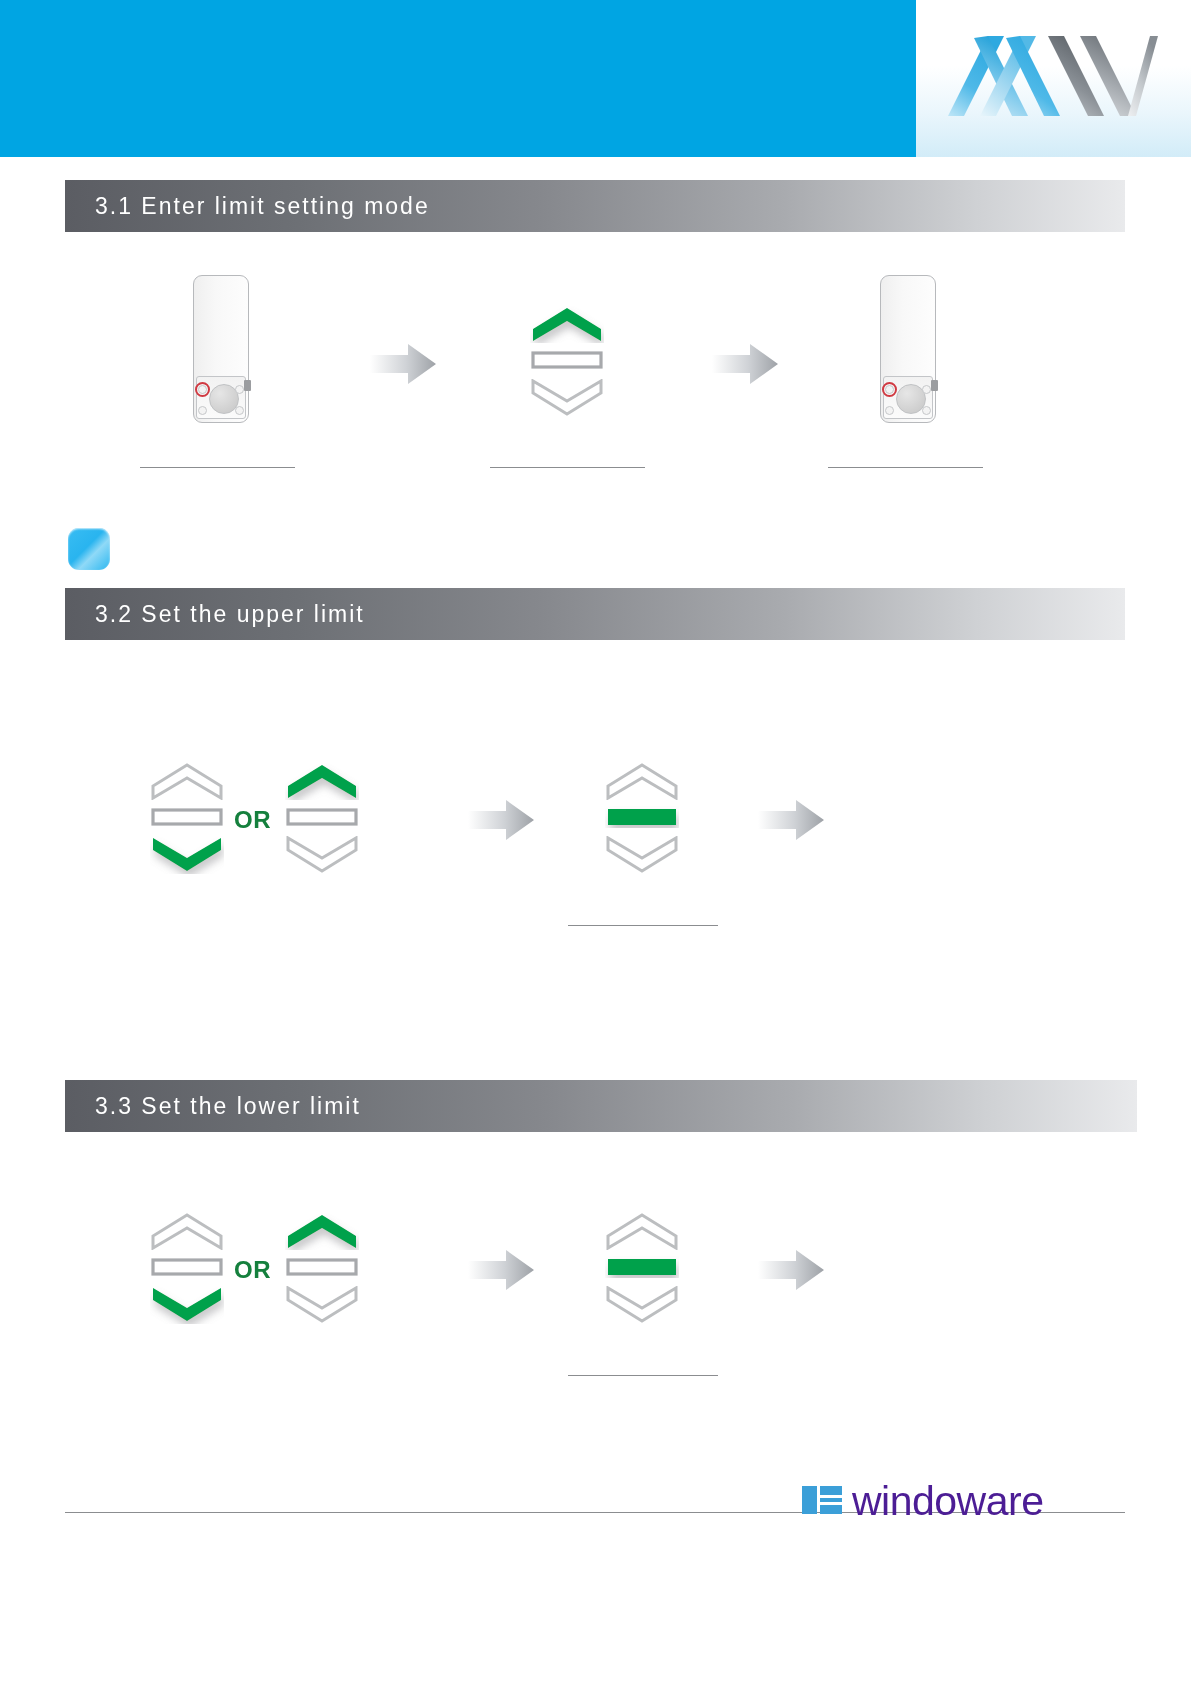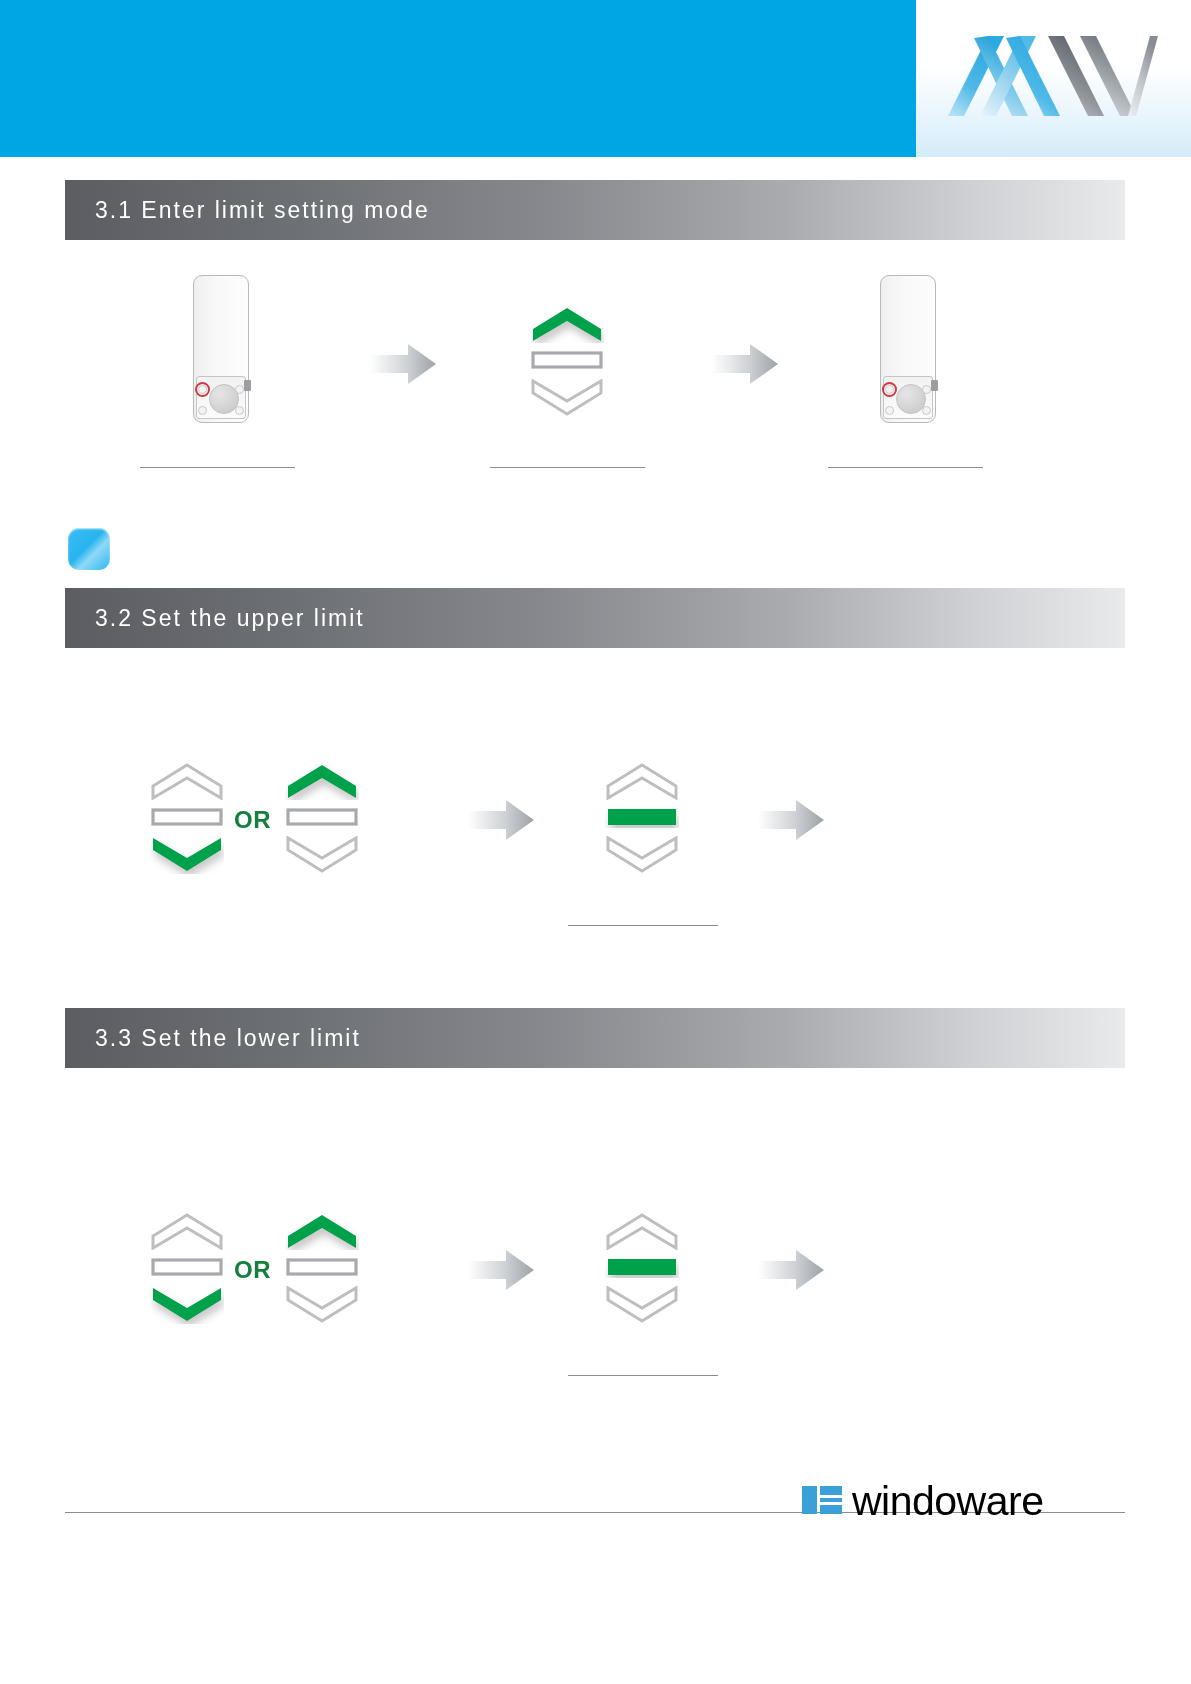--- a/index.html
+++ b/index.html
@@ -18,21 +18,21 @@
     position:absolute;left:0;top:0;width:916px;height:157px;
     background:#00a5e3;
   }
   .header-logo-panel{
     position:absolute;left:916px;top:0;width:275px;height:157px;
     background:linear-gradient(to bottom,#ffffff 0%,#ffffff 42%,#eaf6fc 72%,#d2ecf8 100%);
   }
   .mw-logo{position:absolute;left:28px;top:20px;}
   
   .sec-bar{
-    position:absolute;left:65px;width:1060px;height:60px;
+    position:absolute;left:65px;width:1060px;height:52px;
     background:linear-gradient(to right,#5b5d63 0%,#6d7075 22%,#86888d 45%,#a9abaf 68%,#cfd1d4 86%,#e9eaec 100%);
   }
   .sec-bar .sec-title{
     position:absolute;left:30px;top:50%;transform:translateY(-50%);
     color:#ffffff;font-size:23px;letter-spacing:2.0px;font-weight:400;
     white-space:nowrap;
   }
   
   .note-badge{
     position:absolute;left:68px;top:528px;width:42px;height:42px;
@@ -91,21 +91,21 @@
     position:absolute;font-size:24px;font-weight:bold;color:#15803d;
     letter-spacing:.5px;
   }
   
   .footer-rule{
     position:absolute;left:65px;top:1512px;width:1060px;height:1px;background:#8b8d90;
   }
   .footer-logo{position:absolute;left:800px;top:1478px;}
   .ww-text{
     position:absolute;left:852px;top:1478px;
-    font-size:41px;color:#000000;letter-spacing:-0.5px;font-weight:400;
+    font-size:41px;color:#4c1d95;letter-spacing:-0.5px;font-weight:400;
   }
 </style>
 </head>
 <body>
 
 <div class="header">
   <div class="header-band"></div>
   <div class="header-logo-panel">
     <svg class="mw-logo" width="220" height="110" viewBox="0 0 220 110">
       <defs>
@@ -267,21 +267,21 @@
   <svg class="key key-dn" viewBox="0 0 74 38">
     <polygon points="37,35 71,14 71,2 37,22 3,2 3,14" fill="none" stroke="#bcbec0" stroke-width="3"></polygon>
   </svg>
 </div>
 <div class="rule" style="left:568px;top:925px;width:150px;"></div>
 
 <svg class="arrow" style="left:758px;top:798px;" viewBox="0 0 66 44">
   <polygon points="0,13 38,13 38,2 66,22 38,42 38,31 0,31" fill="url(#ar1)"></polygon>
 </svg>
 
-<div class="sec-bar" style="top:1008px;">
+<div class="sec-bar" style="top:1080px;padding-left:12px;">
   <div class="sec-title">3.3 Set the lower limit</div>
 </div>
 
 <div class="btn-group" style="left:150px;top:1212px;">
   <svg class="key key-up" viewBox="0 0 74 38">
     <polygon points="37,3 71,24 71,36 37,16 3,36 3,24" fill="none" stroke="#bcbec0" stroke-width="3"></polygon>
   </svg>
   <svg class="key key-bar" viewBox="0 0 74 22">
     <rect x="3" y="4" width="68" height="14" fill="#ffffff" stroke="#a7a9ac" stroke-width="3.2"></rect>
   </svg>

